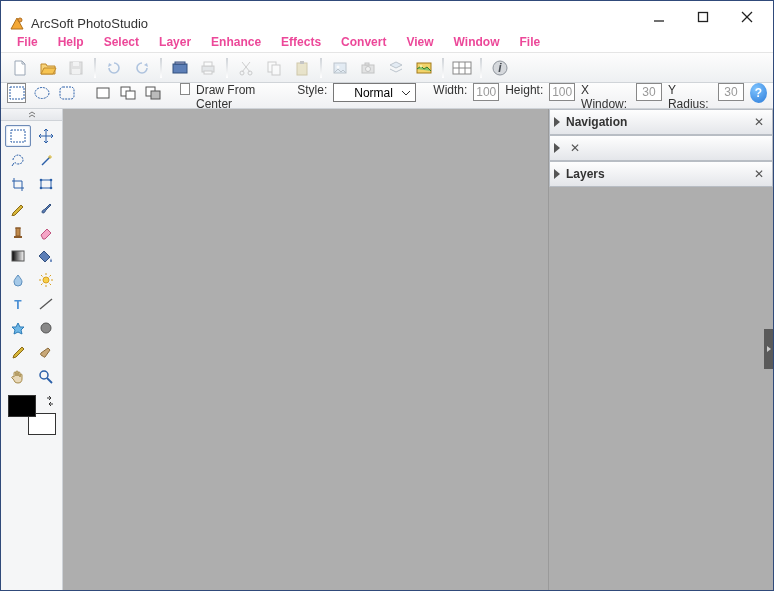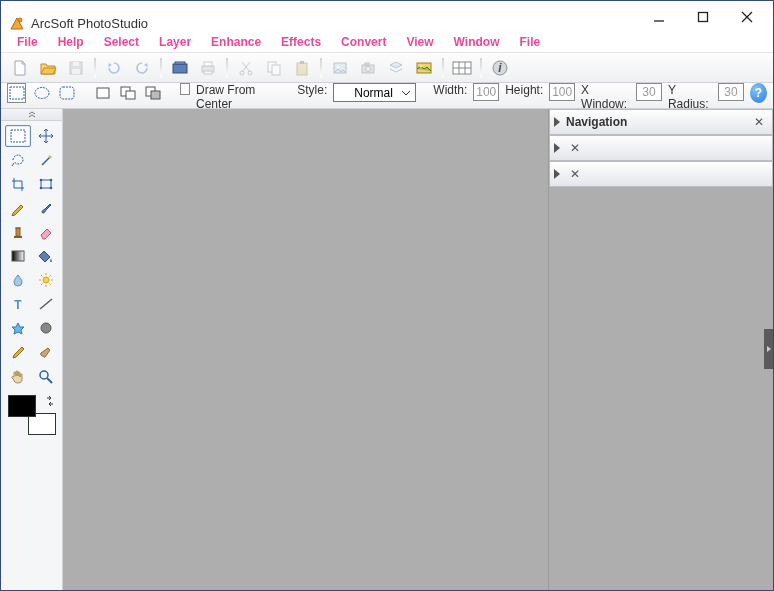--- a/index.html
+++ b/index.html
@@ -461,20 +461,21 @@
       <span class="tri"></span>
       <span class="title">Navigation</span>
       <span class="close">✕</span>
     </div>
     <div class="panel-head">
       <span class="tri"></span>
       <span class="close">✕</span>
     </div>
     <div class="panel-head">
       <span class="tri"></span>
+      <span class="title">Layers</span>
       <span class="close">✕</span>
     </div>
   </div>
 </div>
 
 <div class="right-tab">
   <svg viewBox="0 0 6 8">
       <path d="M1 1l4 3-4 3z"></path>
     </svg>
 </div>

